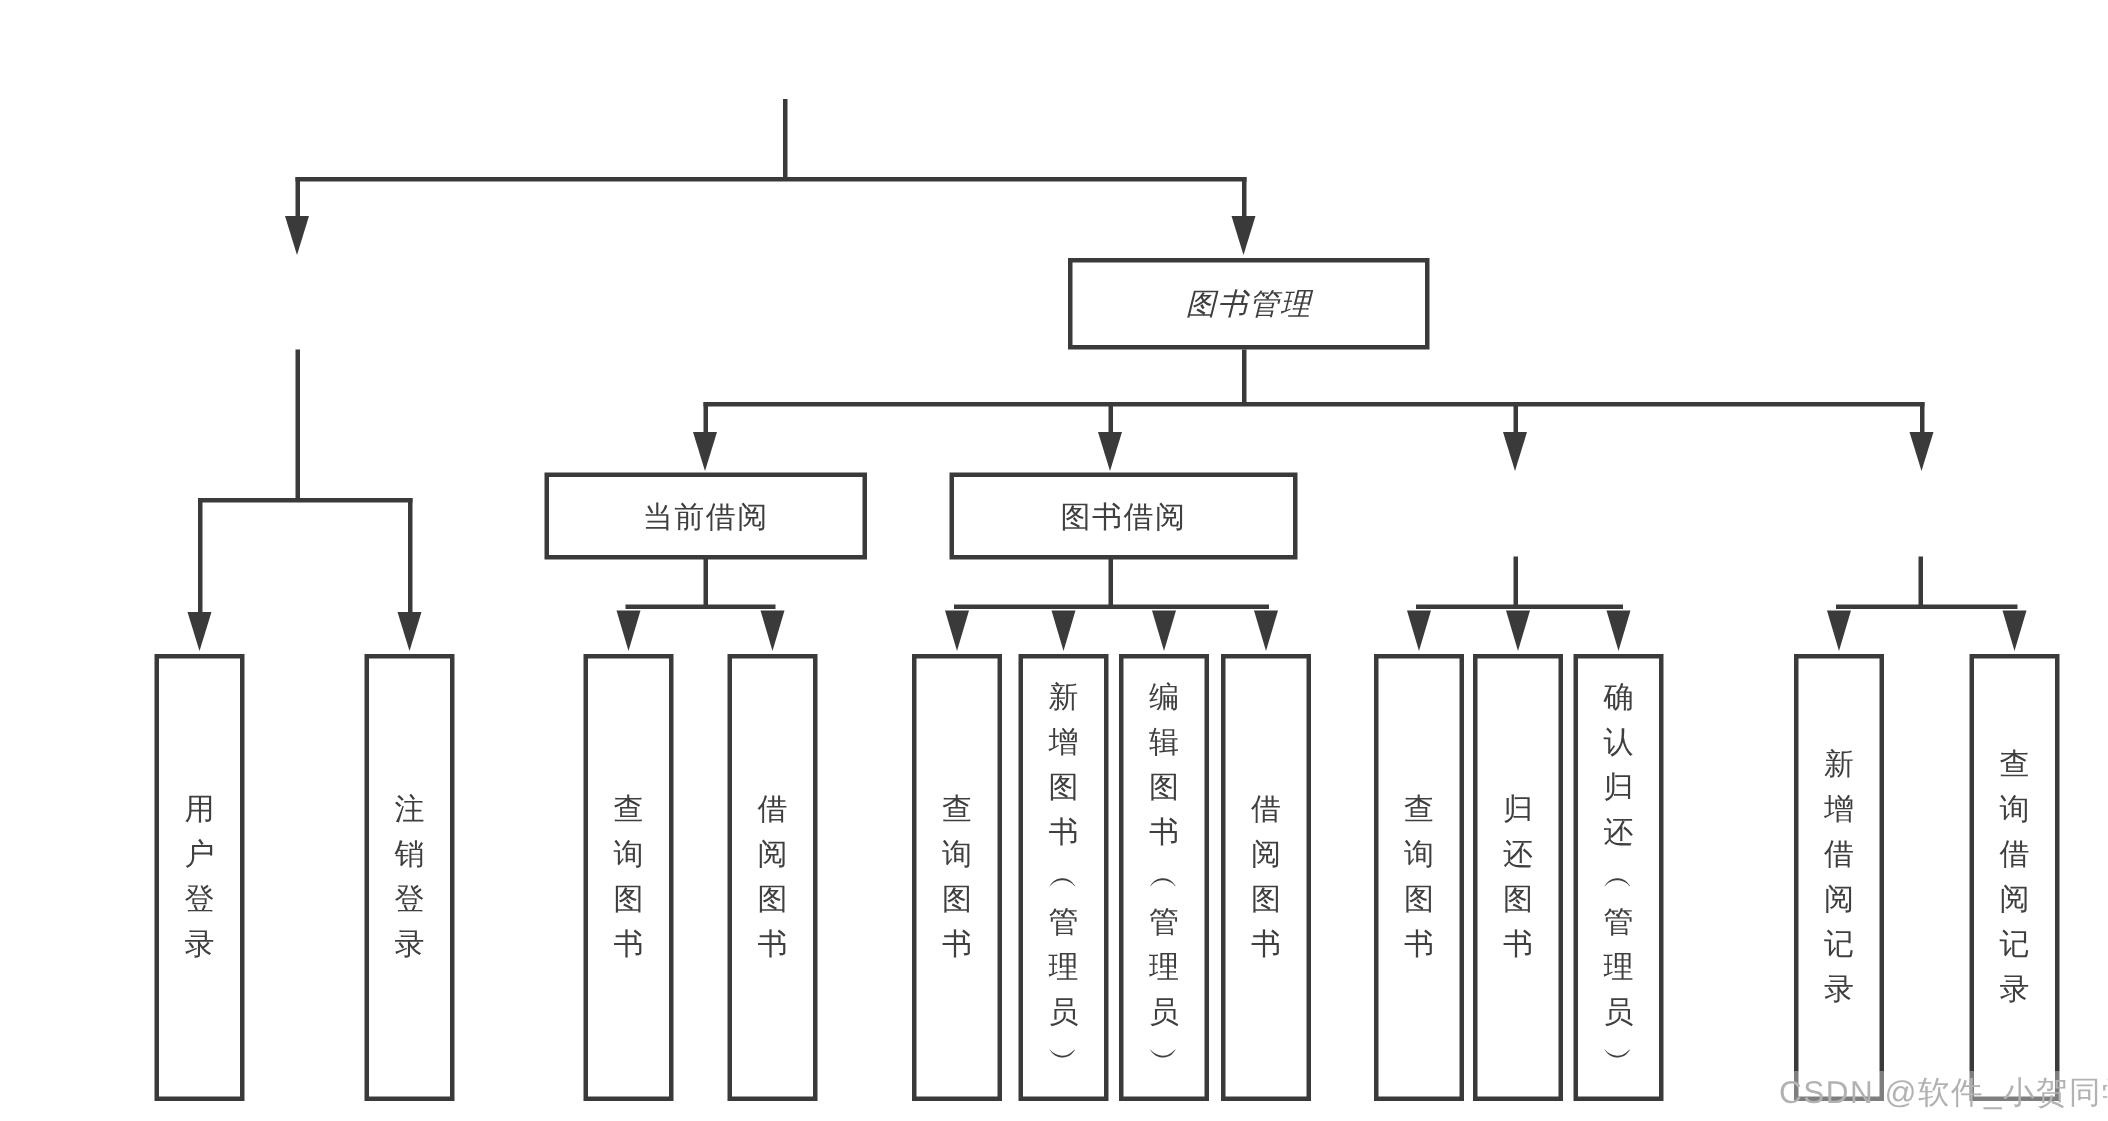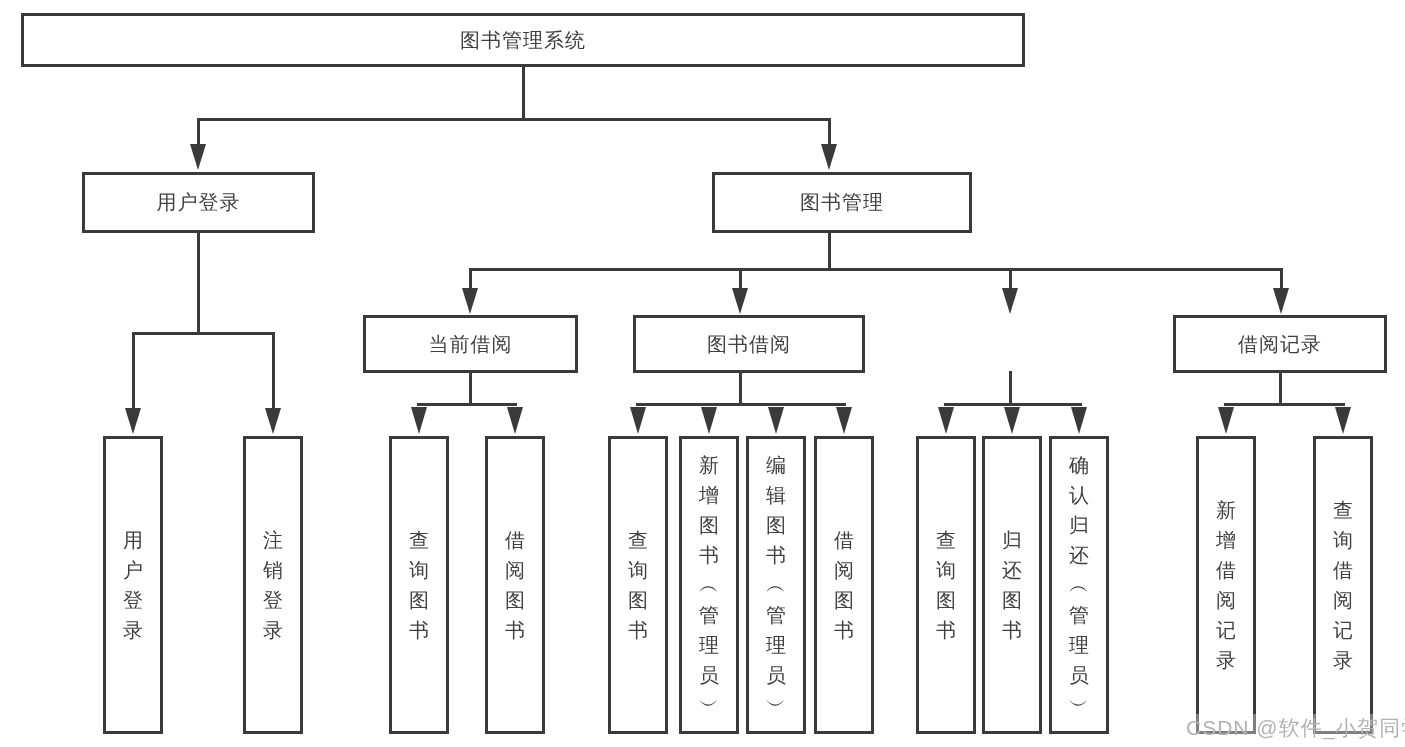--- a/index.html
+++ b/index.html
@@ -57,35 +57,29 @@
     background: rgba(255,255,255,0.35);
     white-space: nowrap;
     letter-spacing: 1px;
   }
 </style>
 </head>
 <body>
 
 <div id="canvas">
 
-  <div class="node" style="left:21px; top:13px; width:1004px; height:54px;">
-    <span>图书管理系统</span>
-  </div>
 
   <div class="vline" style="left:522px; top:66px; width:3px; height:54px;"></div>
   <div class="hline" style="left:197px; top:118px; width:634px; height:3px;"></div>
   <div class="vline" style="left:197px; top:118px; width:3px; height:28px;"></div>
   <div class="arrow" style="left:190px; top:144px;"></div>
   <div class="vline" style="left:828px; top:118px; width:3px; height:28px;"></div>
   <div class="arrow" style="left:821px; top:144px;"></div>
 
-  <div class="node" style="left:82px; top:172px; width:233px; height:61px;">
-    <span>用户登录</span>
-  </div>
-  <div class="node" style="left:712px; top:172px; width:260px; height:61px;">
+  <div class="node" style="left:712px; top:172px; width:241px; height:61px;font-style:italic;">
     <span>图书管理</span>
   </div>
 
   <div class="vline" style="left:197px; top:233px; width:3px; height:101px;"></div>
   <div class="hline" style="left:132px; top:332px; width:143px; height:3px;"></div>
   <div class="vline" style="left:132px; top:332px; width:3px; height:76px;"></div>
   <div class="arrow" style="left:125px; top:408px;"></div>
   <div class="vline" style="left:272px; top:332px; width:3px; height:76px;"></div>
   <div class="arrow" style="left:265px; top:408px;"></div>
 
@@ -99,23 +93,20 @@
   <div class="arrow" style="left:1002px; top:288px;"></div>
   <div class="vline" style="left:1280px; top:268px; width:3px; height:20px;"></div>
   <div class="arrow" style="left:1273px; top:288px;"></div>
 
   <div class="node" style="left:363px; top:315px; width:215px; height:58px;">
     <span>当前借阅</span>
   </div>
   <div class="node" style="left:633px; top:315px; width:232px; height:58px;">
     <span>图书借阅</span>
   </div>
-  <div class="node" style="left:1173px; top:315px; width:214px; height:58px;">
-    <span>借阅记录</span>
-  </div>
 
   <div class="vline" style="left:469px; top:371px; width:3px; height:35px;"></div>
   <div class="hline" style="left:417px; top:403px; width:100px; height:3px;"></div>
   <div class="arrow leafA" style="left:411px; top:407px;"></div>
   <div class="arrow leafA" style="left:507px; top:407px;"></div>
 
   <div class="vline" style="left:739px; top:371px; width:3px; height:35px;"></div>
   <div class="hline" style="left:636px; top:403px; width:210px; height:3px;"></div>
   <div class="arrow leafA" style="left:630px; top:407px;"></div>
   <div class="arrow leafA" style="left:701px; top:407px;"></div>

